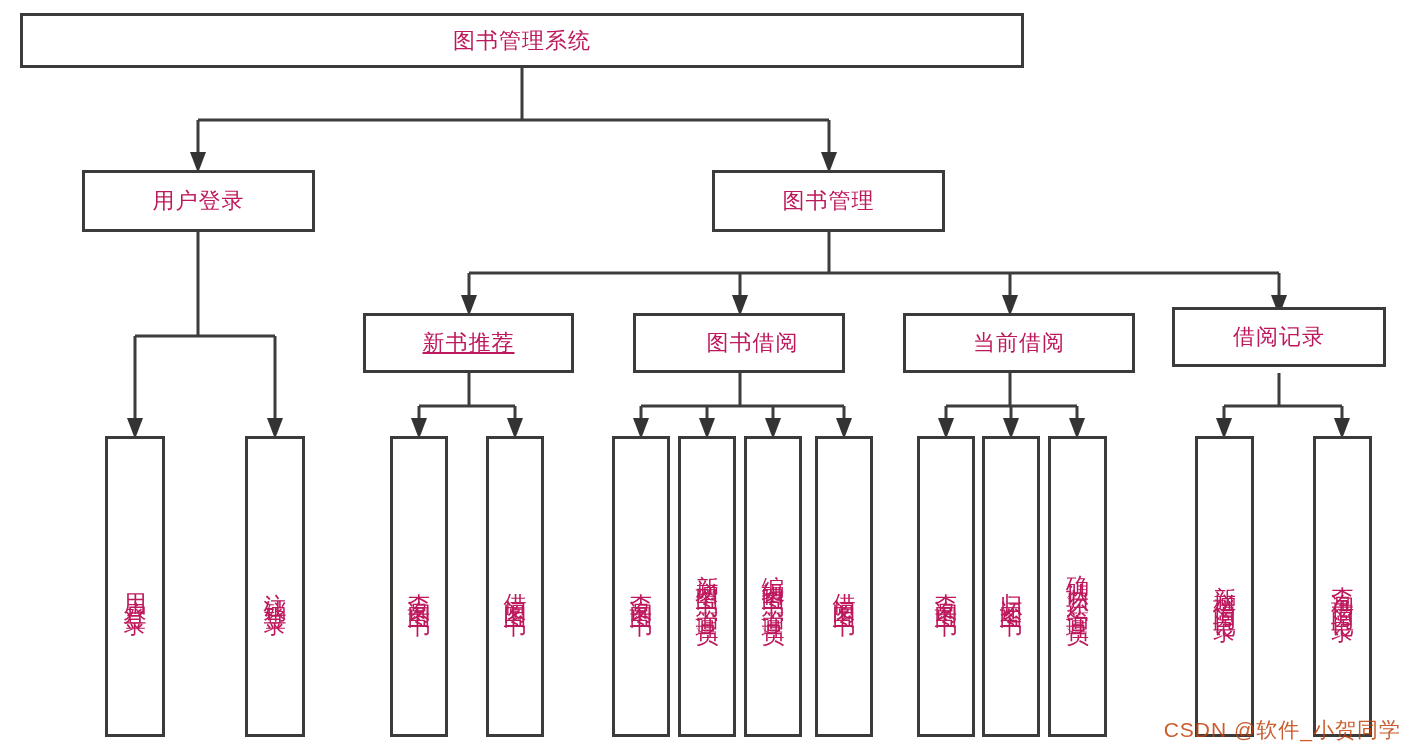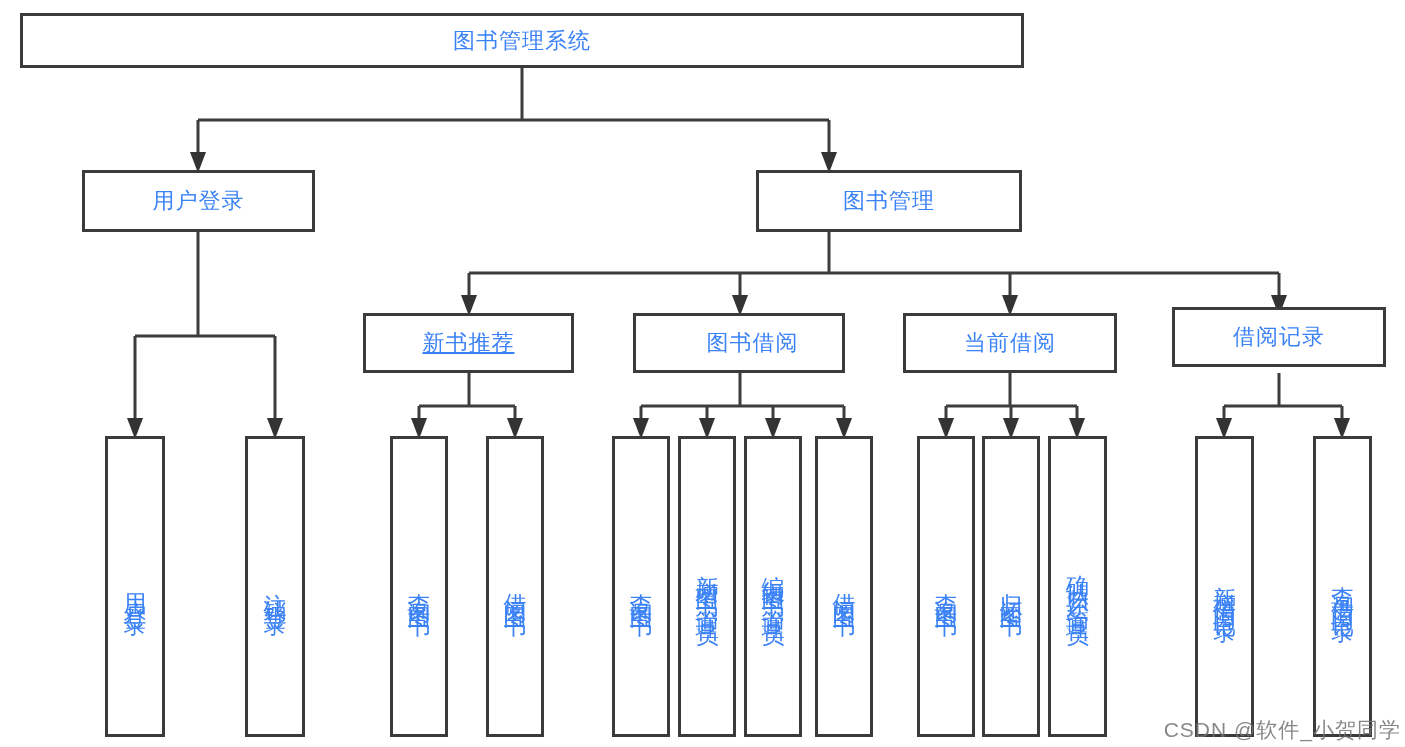--- a/index.html
+++ b/index.html
@@ -18,59 +18,59 @@
     position: absolute;
     left: 0; top: 0;
     width: 1405px; height: 747px;
     z-index: 1;
   }
   .box {
     position: absolute;
     box-sizing: border-box;
     border: 3px solid #3b3b3b;
     background: #ffffff;
-    color: #3b82f6;
+    color: #be185d;
     display: flex;
     align-items: center;
     justify-content: center;
     font-size: 22px;
     letter-spacing: 1px;
     z-index: 2;
     text-align: center;
     line-height: 1;
   }
   .vbox {
     writing-mode: vertical-rl;
     letter-spacing: 7px;
     font-size: 23px;
     line-height: 1;
     padding-top: 4px;
   }
   
   .n-root  { left: 20px;  top: 13px;  width: 1004px; height: 55px; }
   
   .n-l2a   { left: 82px;  top: 170px; width: 233px; height: 62px; }
-  .n-l2b   { left: 712px; top: 170px; width: 266px; height: 62px; margin-left: 44px; }
+  .n-l2b   { left: 712px; top: 170px; width: 233px; height: 62px; }
   
   .n-l3a   { left: 363px;  top: 313px; width: 211px; height: 60px; text-decoration: underline; }
   .n-l3b   { left: 633px;  top: 313px; width: 212px; height: 60px; padding-left: 27px; }
-  .n-l3c   { left: 903px;  top: 313px; width: 214px; height: 60px; }
+  .n-l3c   { left: 903px;  top: 313px; width: 232px; height: 60px; }
   .n-l3d   { left: 1172px; top: 307px; width: 214px; height: 60px; }
   
   .leaf { top: 436px; height: 301px; width: 58px; }
   .g1a { left: 105px; width: 60px; }  .g1b { left: 245px; width: 60px; }
   .g2a { left: 390px; }               .g2b { left: 486px; }
   .g3a { left: 612px; }  .g3b { left: 678px; }  .g3c { left: 744px; }  .g3d { left: 815px; }
   .g4a { left: 917px; }  .g4b { left: 982px; }  .g4c { left: 1048px; width: 59px; }
   .g5a { left: 1195px; width: 59px; } .g5b { left: 1313px; width: 59px; }
   .watermark {
     position: absolute;
     right: 4px;
     bottom: 3px;
-    color: #737373;
+    color: #c2410c;
     font-size: 21px;
     letter-spacing: 1px;
     z-index: 5;
     opacity: 0.85;
     white-space: nowrap;
   }
 </style>
 </head>
 <body>
 

